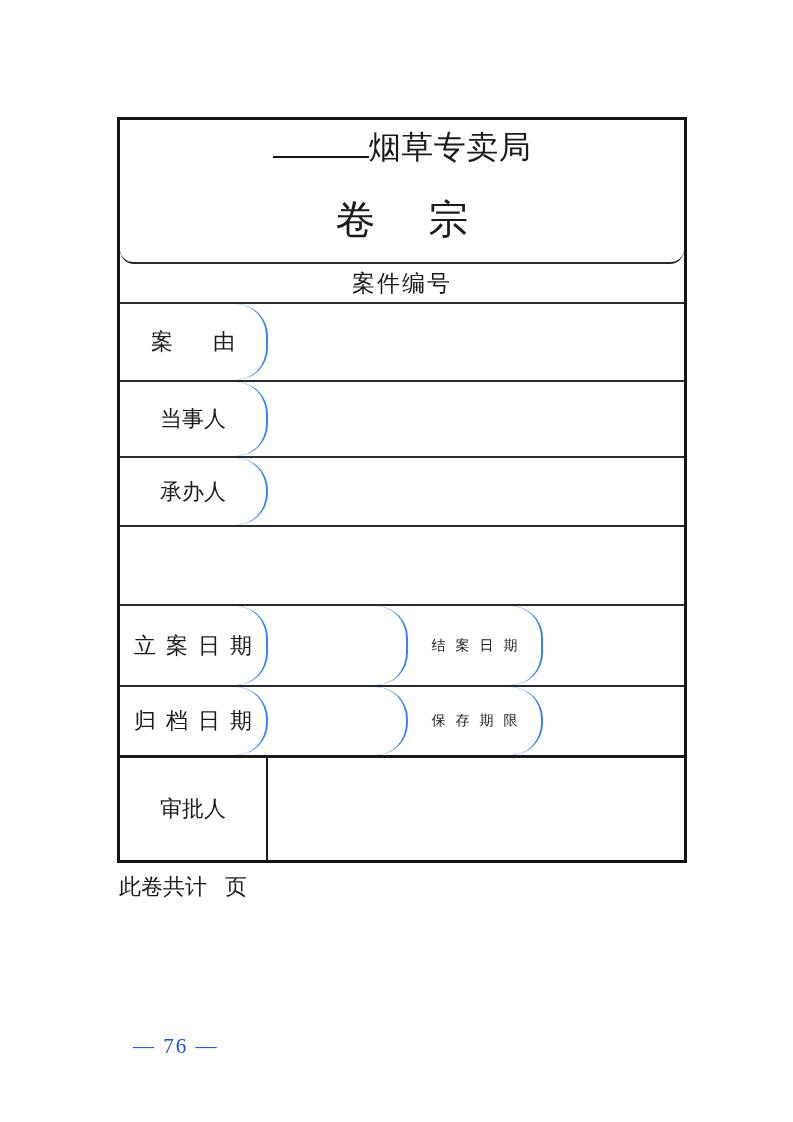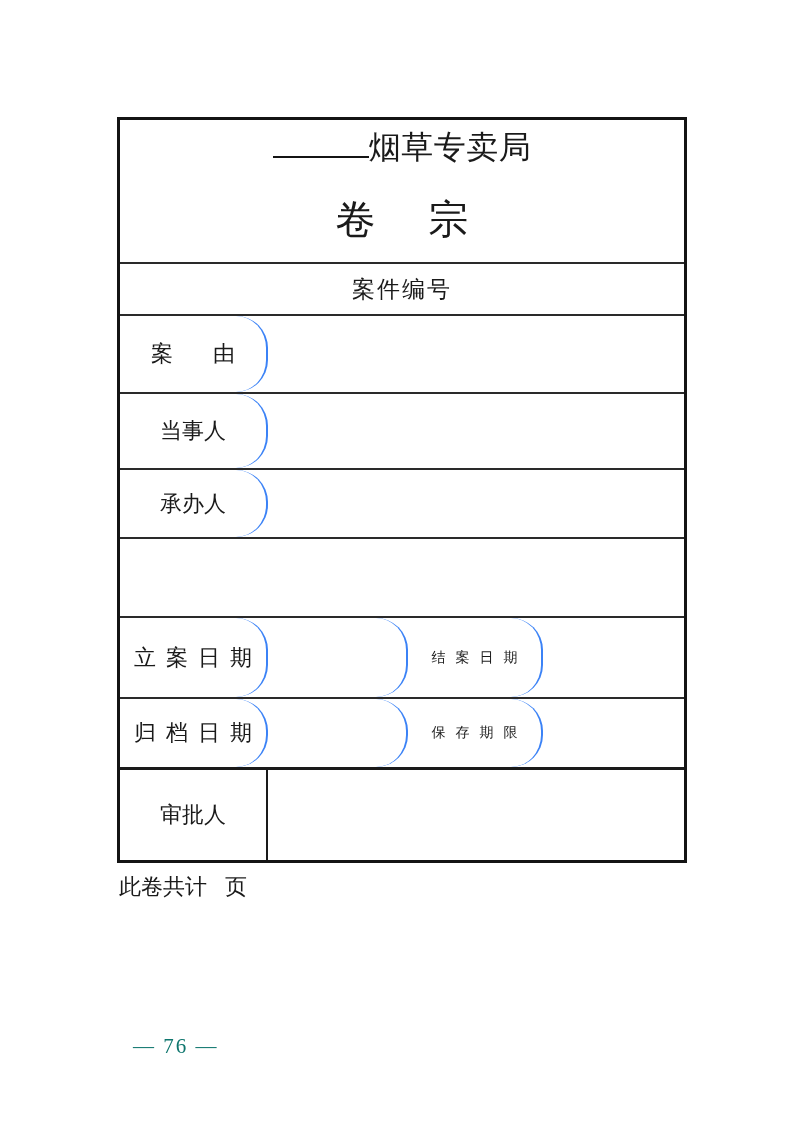--- a/index.html
+++ b/index.html
@@ -38,20 +38,21 @@
   .bb  { border-bottom: 2px solid #2a2a2a; }
   .bb-heavy { border-bottom: 3px solid #1a1a1a; }
   .br  { border-right: 2px solid #3b82f6; border-radius: 32px; }
   .br-heavy { border-right: 2.5px solid #1a1a1a; }
 
   
   .title-block {
     height: 144px;
     display: block;
     text-align: center;
+    border-radius: 14px;
   }
   .org-line {
     padding-top: 6px;
     font-size: 32px;
     line-height: 42px;
     letter-spacing: 0.5px;
     white-space: nowrap;
   }
   .org-blank {
     display: inline-block;
@@ -62,21 +63,21 @@
   .volume-line {
     margin-top: 28px;
     font-size: 40px;
     line-height: 48px;
     font-weight: 400;
   }
   .volume-line .ls-volume { letter-spacing: 53px; margin-right: -53px; }
 
   
   .caseno-row {
-    height: 52px;
+    height: 40px;
     display: flex;
     align-items: center;
     justify-content: center;
     font-size: 23px;
     letter-spacing: 2px;
   }
 
   
   .label-cell {
     width: 148px;
@@ -117,21 +118,21 @@
   }
   .total-note .blank-gap {
     display: inline-block;
     width: 18px;
   }
   .page-number {
     position: absolute;
     left: 133px; top: 1034px;
     font-size: 21px;
     letter-spacing: 2px;
-    color: #0f766e;
+    color: #1d4ed8;
     white-space: nowrap;
   }
 </style>
 </head>
 <body>
 
 <div class="page">
 
   <span class="speck"></span>
 

